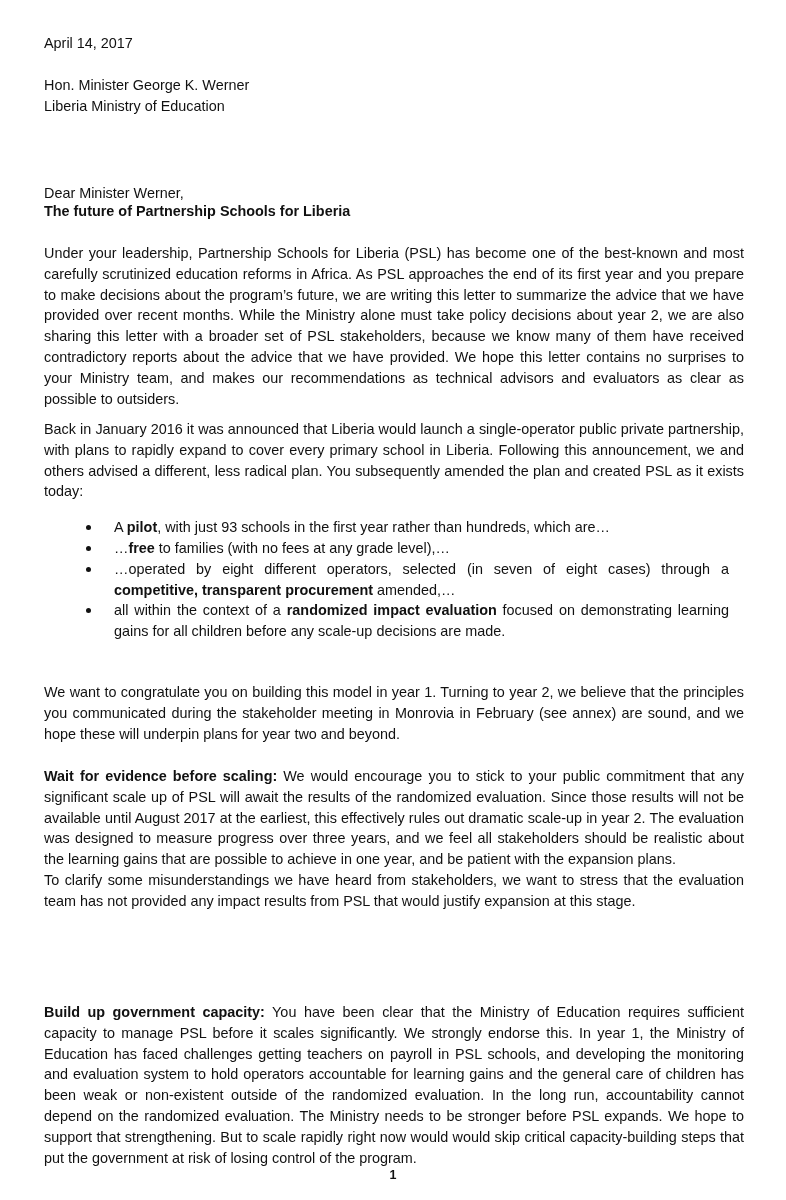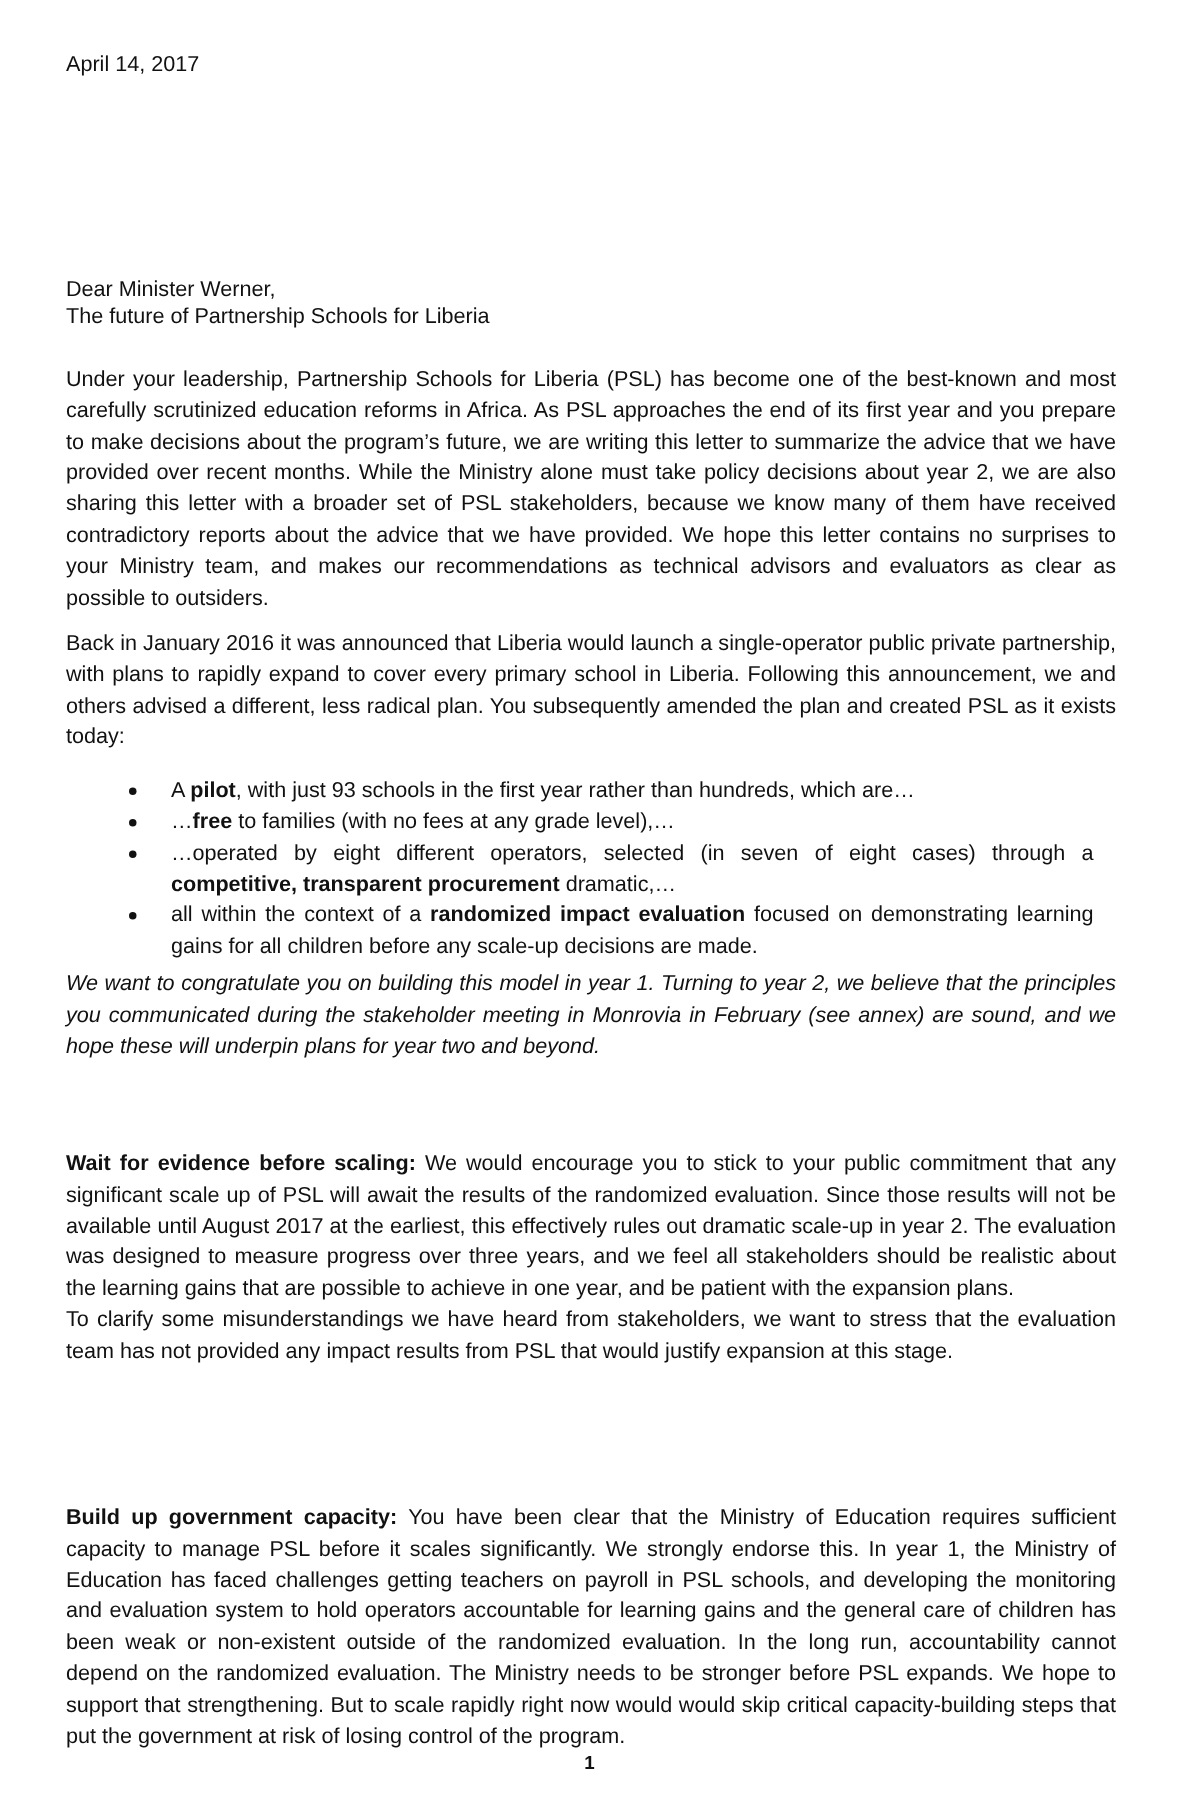--- a/index.html
+++ b/index.html
@@ -24,38 +24,42 @@
     }
     .pagenum { position: absolute; left: 0; width: 786px; top: 1165px; text-align: center; font-weight: bold; font-size: 12.5px; }
   </style>
 </head>
 <body>
 
 <div class="page">
 
   <div class="block" style="top:33px;">April 14, 2017</div>
 
+  <div class="block" style="top:75px;">
+    <span class="line">Hon. Minister George K. Werner</span>
+    <span class="line">Liberia Ministry of Education</span>
+  </div>
 
   <div class="block" style="top:159px;margin-top:24px;">Dear Minister Werner,</div>
 
-  <div class="block" style="top:201px; font-weight:normal;">The future of Partnership Schools for Liberia</div>
+  <div class="block" style="top:201px; font-weight:bold;">The future of Partnership Schools for Liberia</div>
 
   <div class="block justify" style="top:243px;">Under your leadership, Partnership Schools for Liberia (PSL) has become one of the best-known and most carefully scrutinized education reforms in Africa. As PSL approaches the end of its first year and you prepare to make decisions about the program’s future, we are writing this letter to summarize the advice that we have provided over recent months. While the Ministry alone must take policy decisions about year 2, we are also sharing this letter with a broader set of PSL stakeholders, because we know many of them have received contradictory reports about the advice that we have provided. We hope this letter contains no surprises to your Ministry team, and makes our recommendations as technical advisors and evaluators as clear as possible to outsiders.</div>
 
   <div class="block justify" style="top:419px;">
     <span>Back in January 2016 it was announced that Liberia would launch a single-operator public private partnership, with plans to rapidly expand to cover every primary school in Liberia. Following this announcement, we and others advised a different, less radical plan. You subsequently amended the plan and created PSL as it exists today:</span>
     <ul class="bullets">
       <li><span class="dot"></span><span>A </span><b>pilot</b><span>, with just 93 schools in the first year rather than hundreds, which are…</span></li>
       <li><span class="dot"></span><span>…</span><b>free</b><span> to families (with no fees at any grade level),…</span></li>
-      <li><span class="dot"></span><span>…operated by eight different operators, selected (in seven of eight cases) through a </span><b>competitive, transparent procurement</b><span> dramatic,…</span></li>
+      <li><span class="dot"></span><span>…operated by eight different operators, selected (in seven of eight cases) through a </span><b>competitive, transparent procurement</b><span> amended,…</span></li>
       <li><span class="dot"></span><span>all within the context of a </span><b>randomized impact evaluation</b><span> focused on demonstrating learning gains for all children before any scale-up decisions are made.</span></li>
     </ul>
   </div>
 
-  <div class="block justify" style="top:646px;font-style:italic;">We want to congratulate you on building this model in year 1. Turning to year 2, we believe that the principles you communicated during the stakeholder meeting in Monrovia in February (see annex) are sound, and we hope these will underpin plans for year two and beyond.</div>
+  <div class="block justify" style="top:682px;">We want to congratulate you on building this model in year 1. Turning to year 2, we believe that the principles you communicated during the stakeholder meeting in Monrovia in February (see annex) are sound, and we hope these will underpin plans for year two and beyond.</div>
 
   <div class="block justify" style="top:766px;">
     <b>Wait for evidence before scaling:</b><span> We would encourage you to stick to your public commitment that any significant scale up of PSL will await the results of the randomized evaluation. Since those results will not be available until August 2017 at the earliest, this effectively rules out dramatic scale-up in year 2. The evaluation was designed to measure progress over three years, and we feel all stakeholders should be realistic about the learning gains that are possible to achieve in one year, and be patient with the expansion plans.</span>
     <div>To clarify some misunderstandings we have heard from stakeholders, we want to stress that the evaluation team has not provided any impact results from PSL that would justify expansion at this stage.</div>
   </div>
 
   <div class="block justify" style="top:975px;margin-top:27px;">
     <b>Build up government capacity:</b><span> You have been clear that the Ministry of Education requires sufficient capacity to manage PSL before it scales significantly. We strongly endorse this. In year 1, the Ministry of Education has faced challenges getting teachers on payroll in PSL schools, and developing the monitoring and evaluation system to hold operators accountable for learning gains and the general care of children has been weak or non-existent outside of the randomized evaluation. In the long run, accountability cannot depend on the randomized evaluation. The Ministry needs to be stronger before PSL expands. We hope to support that strengthening. But to scale rapidly right now would would skip critical capacity-building steps that put the government at risk of losing control of the program.</span>
   </div>
 

